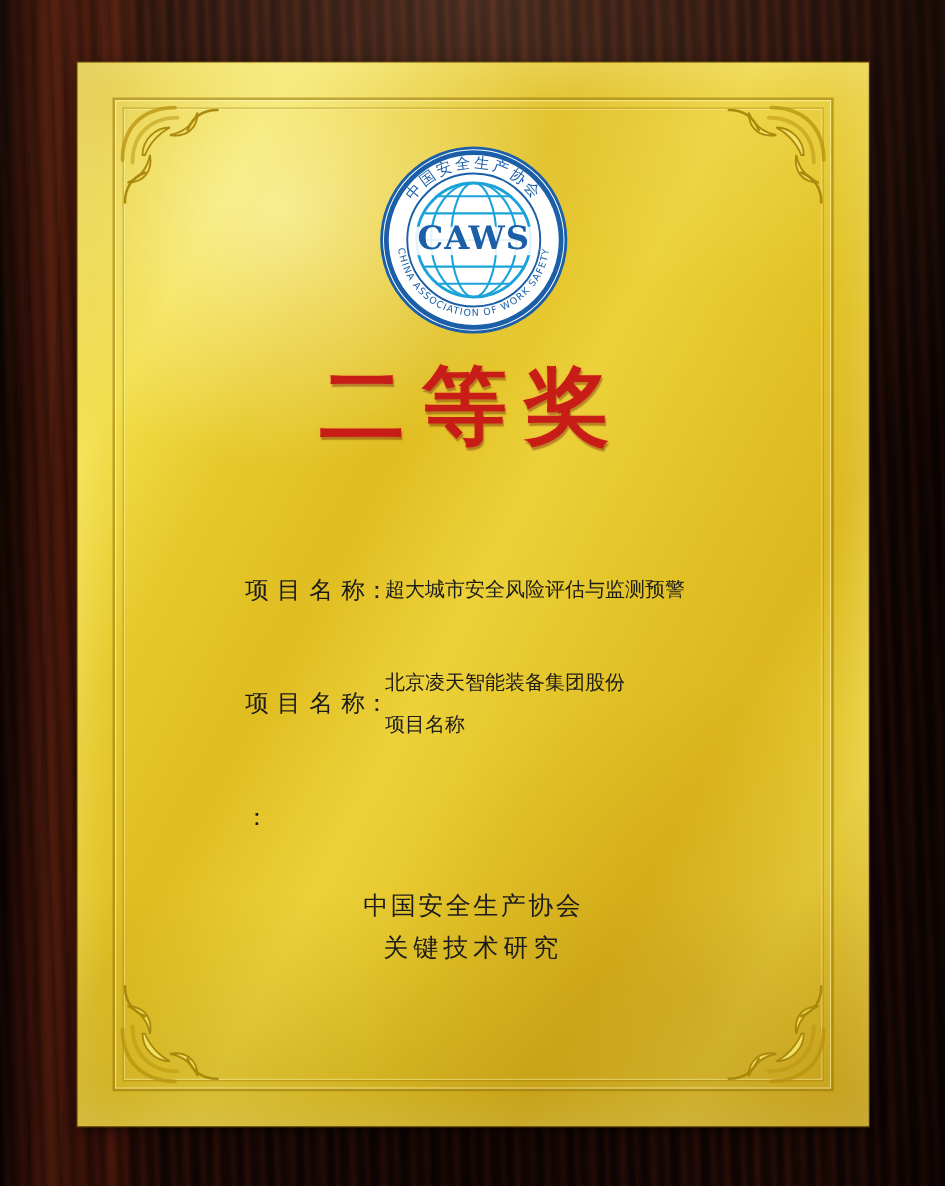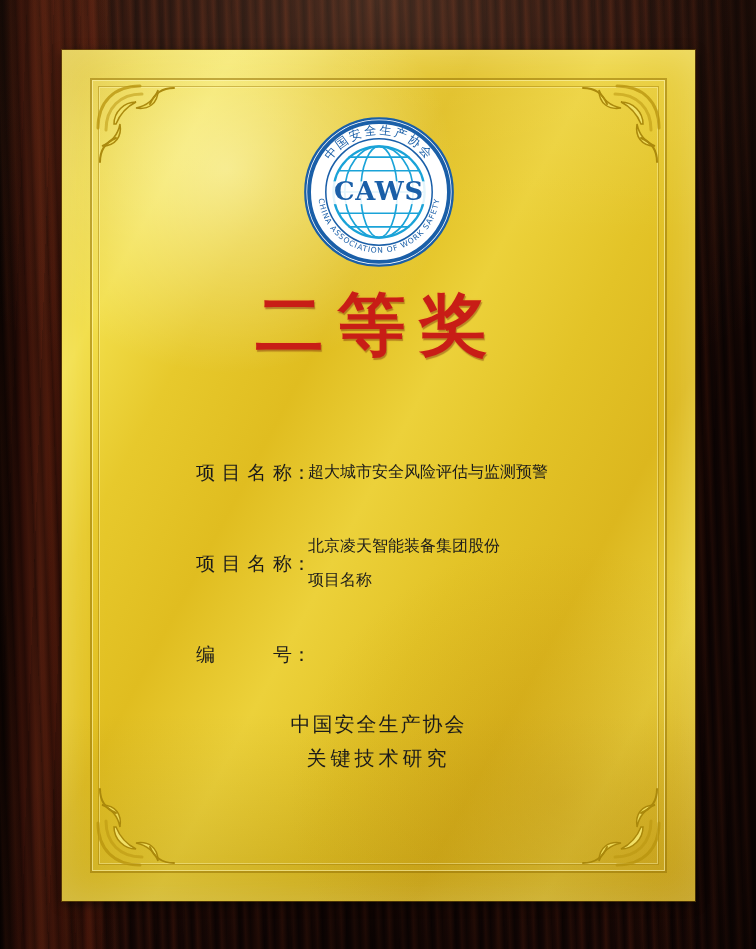--- a/index.html
+++ b/index.html
@@ -307,21 +307,20 @@
         <div class="field-row">
           <span class="field-label">项目名称</span>
           <span class="field-colon">：</span>
           <span class="field-value">
             <span>北京凌天智能装备集团股份</span>
             <span class="line2">项目名称</span>
           </span>
         </div>
 
         <div class="field-row">
-          <span class="field-label">编　　号</span>
           <span class="field-colon">：</span>
         </div>
 
       </div>
 
       <div class="footer">
         <div class="org">中国安全生产协会</div>
         <div class="date">关键技术研究</div>
       </div>
 

